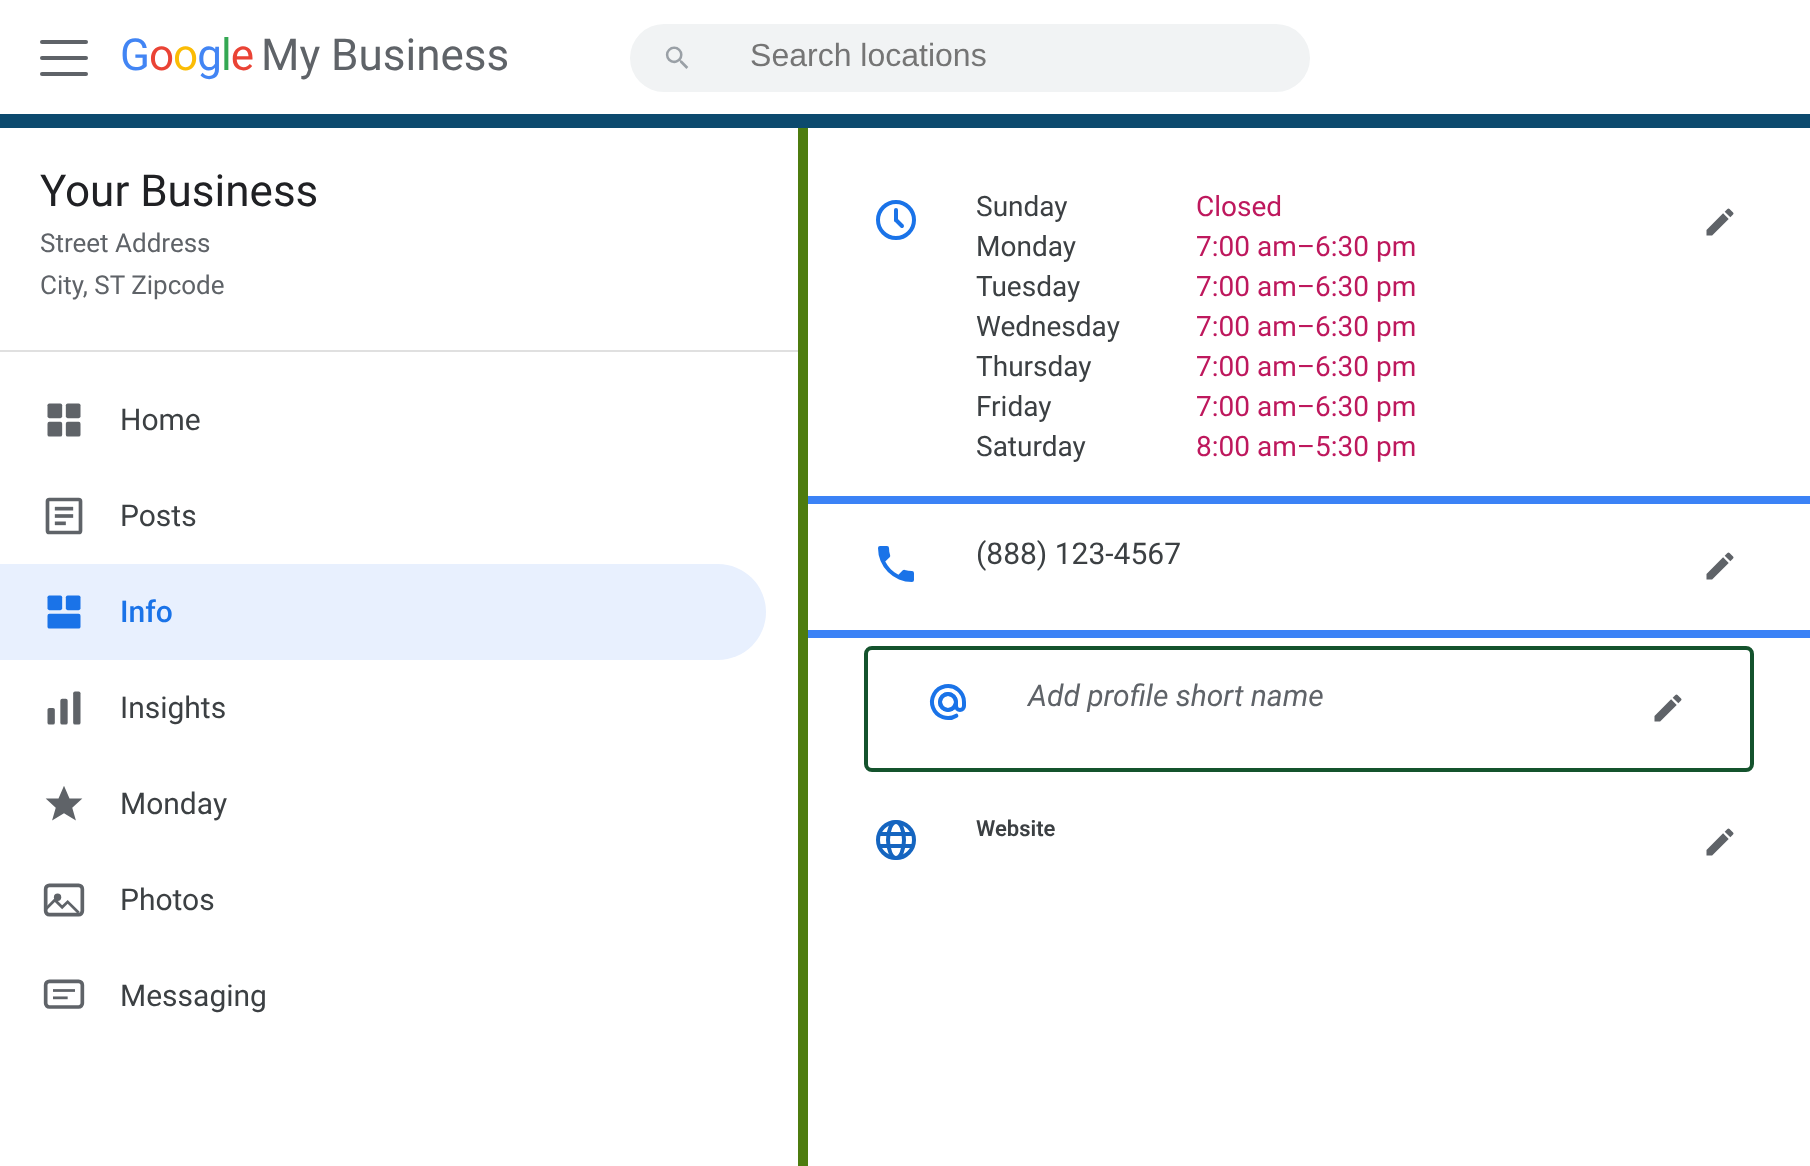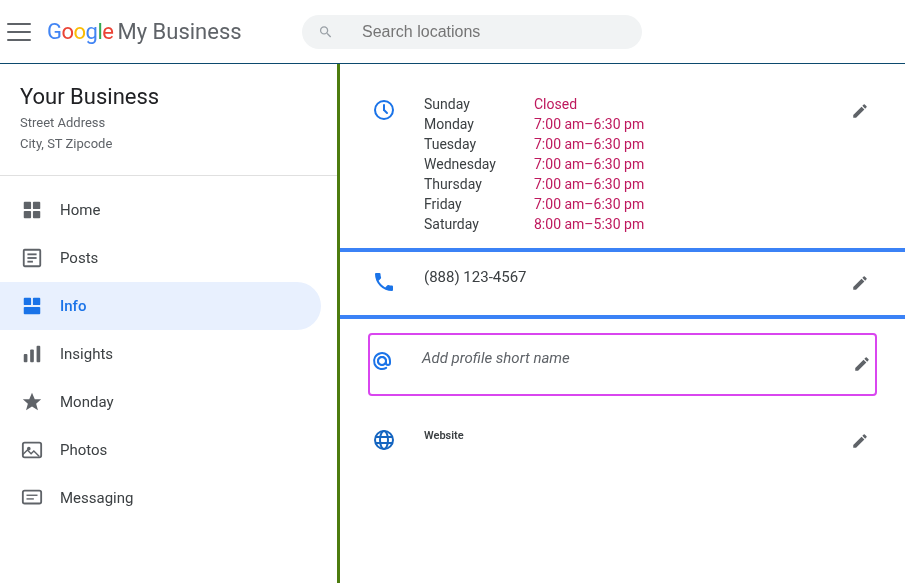--- a/index.html
+++ b/index.html
@@ -12,23 +12,23 @@
       height: 583px;
       overflow: hidden;
       display: flex;
       flex-direction: column;
     }
 
     
     .header {
       display: flex;
       align-items: center;
-      padding: 0 7px;
+      padding: 0 20px;
       height: 64px;
-      border-bottom: 1px solid #0c4a6e;
+      border-bottom: 7px solid #0c4a6e;
       background: #fff;
       flex-shrink: 0;
     }
     .hamburger-icon {
       width: 24px;
       height: 18px;
       display: flex;
       flex-direction: column;
       justify-content: space-between;
       cursor: pointer;
@@ -87,22 +87,22 @@
 
     
     .main-layout {
       display: flex;
       flex: 1;
       overflow: hidden;
     }
 
     
     .sidebar {
-      width: 340px;
-      border-right: 3px solid #4d7c0f;
+      width: 404px;
+      border-right: 5px solid #4d7c0f;
       flex-shrink: 0;
       padding: 20px 0 0 0;
       overflow-y: auto;
       background: #fff;
     }
     .business-info {
       padding: 0 20px 20px 20px;
       border-bottom: 1px solid #e0e0e0;
     }
     .business-name {
@@ -213,24 +213,24 @@
       font-size: 15px;
     }
     .website-label {
       font-weight: 600;
       font-size: 11px;
       color: #3c4043;
     }
 
     
     .info-row.highlighted {
-      border: 2px solid #d946ef;
+      border: 2px solid #14532d;
       border-radius: 4px;
-      margin: 14px 28px;
-      padding: 14px 0;
+      margin: 4px 28px;
+      padding: 14px 28px;
     }
     .info-row.highlighted .row-icon {
       padding-top: 0;
       align-items: center;
     }
   </style>
 </head>
 <body>
 
 <header class="header">

